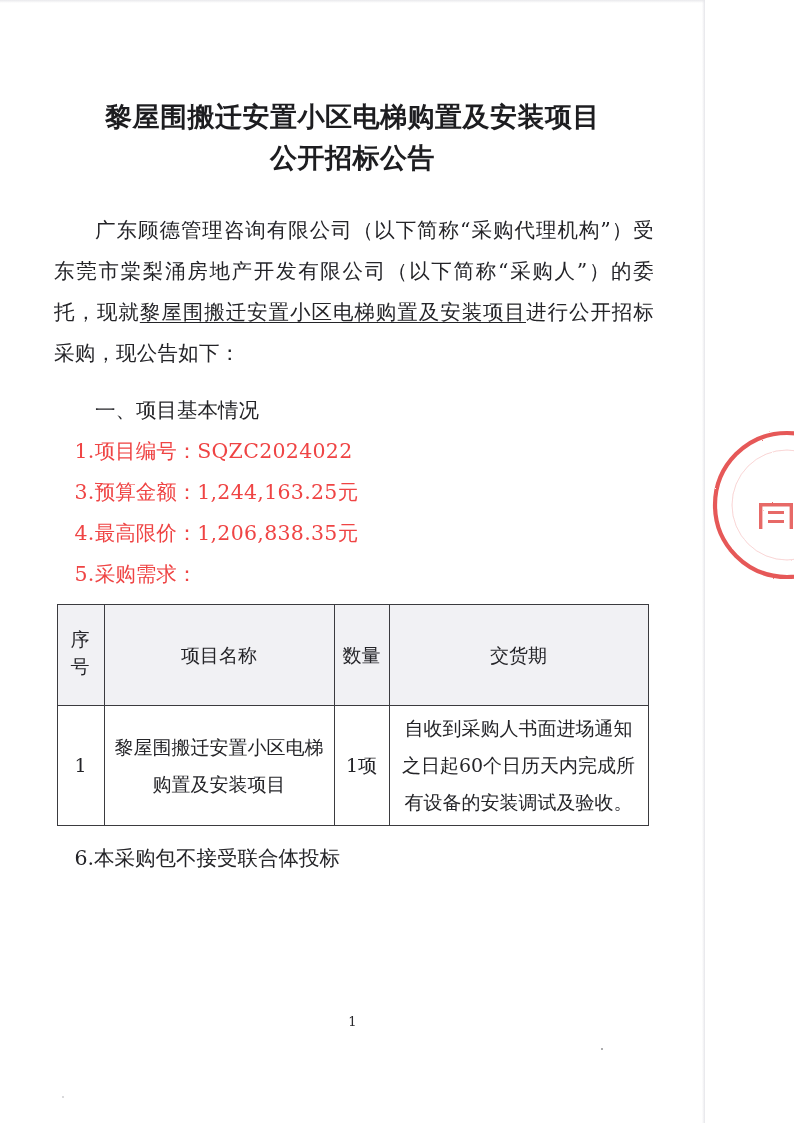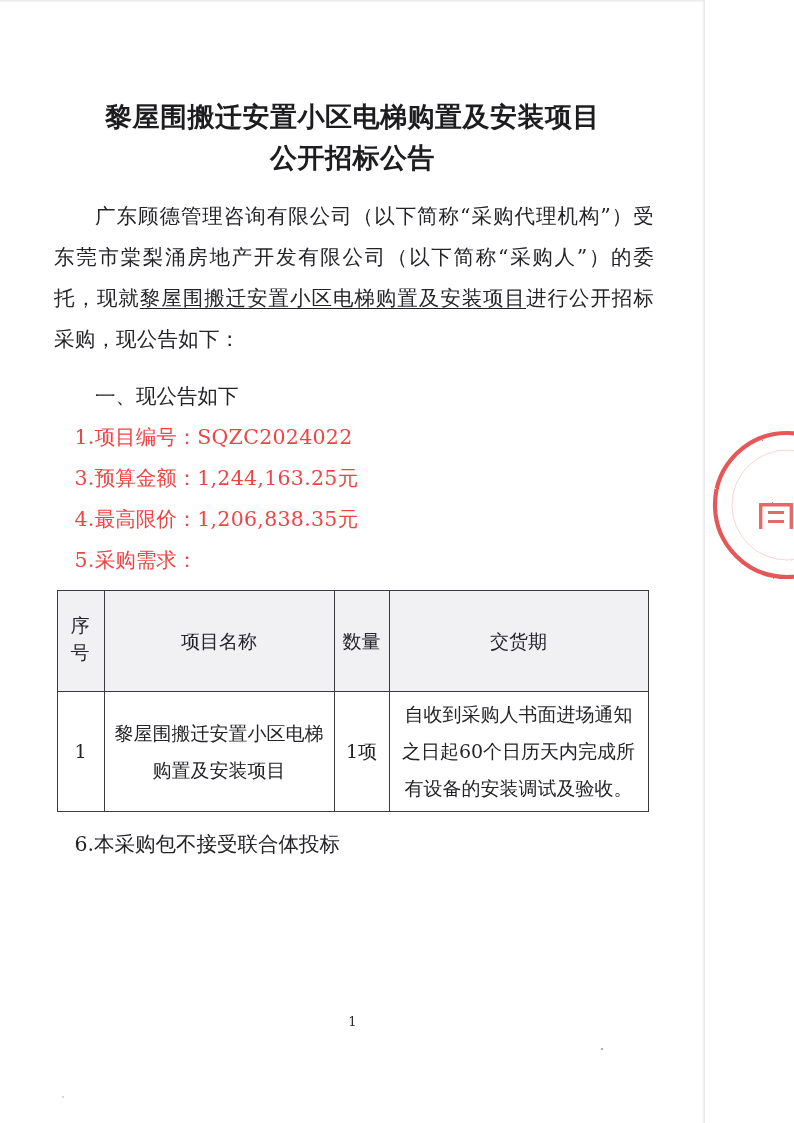--- a/index.html
+++ b/index.html
@@ -72,21 +72,21 @@
   .para {
     margin: 0;
     font-size: 20.5px;
     line-height: 41px;
     text-align: justify;
     text-justify: inter-ideograph;
     letter-spacing: 0.2px;
     color: #242428;
   }
   .para.first {
-    margin-top: 18px;
+    margin-top: 32px;
     text-indent: 2em;
   }
   .u-line {
     text-decoration: underline;
     text-underline-offset: 3px;
     text-decoration-thickness: 1px;
   }
 
   .section-heading {
     margin: 16px 0 0 0;
@@ -194,21 +194,21 @@
 
   <h1 class="doc-title">
     <span class="tline">黎屋围搬迁安置小区电梯购置及安装项目</span>
     <span class="tline">公开招标公告</span>
   </h1>
 
   <div class="body-block">
 
     <p class="para first"><span>广东顾德管理咨询有限公司（以下简称“采购代理机构”）受东莞市棠梨涌房地产开发有限公司（以下简称“采购人”）的委托，现就</span><span class="u-line">黎屋围搬迁安置小区电梯购置及安装项目</span><span>进行公开招标采购，现公告如下：</span></p>
 
-    <p class="section-heading">一、现公告如下</p>
+    <p class="section-heading">一、项目基本情况</p>
 
     <p class="numbered"><span class="latin">1.</span><span>项目编号：</span><span class="latin">SQZC2024022</span></p>
 
 
     <p class="numbered"><span class="latin">3.</span><span>预算金额：</span><span class="latin">1,244,163.25元</span></p>
 
     <p class="numbered"><span class="latin">4.</span><span>最高限价：</span><span class="latin">1,206,838.35元</span></p>
 
     <p class="numbered"><span class="latin">5.</span><span>采购需求：</span></p>
   </div>

